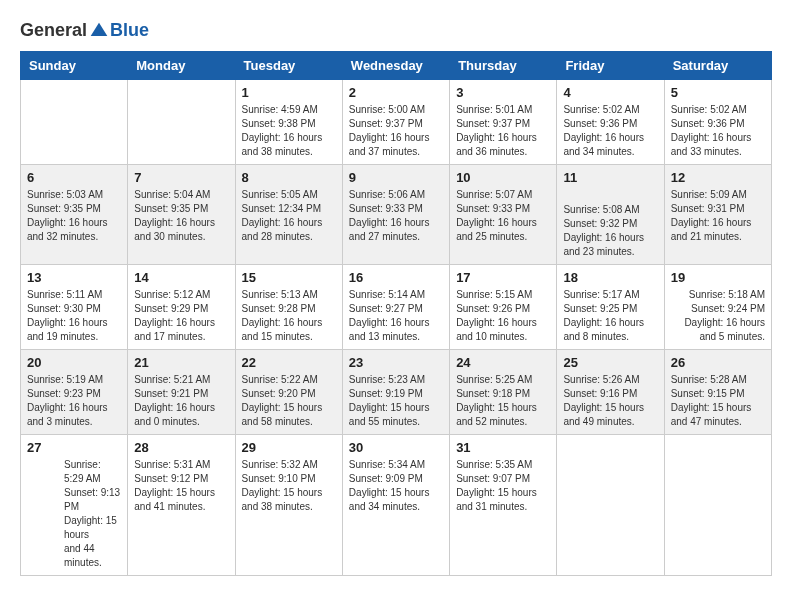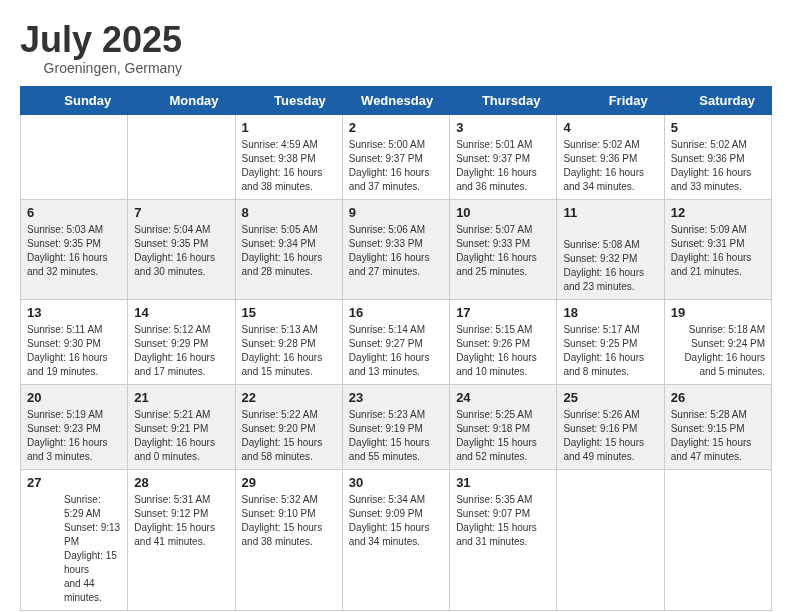--- a/index.html
+++ b/index.html
@@ -40,22 +40,22 @@
       color: #555;
     }
     .calendar {
       width: 100%;
       border-collapse: collapse;
       border: 1px solid #ccc;
     }
     .calendar th {
       background-color: #1a5fa8;
       color: #fff;
-      text-align: right;
-      padding: 6px 16px;
+      text-align: left;
+      padding: 6px 8px;
       font-size: 13px;
       border: 1px solid #1a5fa8;
     }
     .calendar td {
       vertical-align: top;
       border: 1px solid #ccc;
       padding: 5px 6px;
       width: calc(100% / 7);
       min-height: 80px;
       font-size: 11px;
@@ -85,23 +85,26 @@
       background: #f0f0f0;
     }
     .calendar tbody tr td.empty-cell {
       background: inherit;
     }
   </style>
 </head>
 <body>
 
 <div class="header">
-  <div class="title-block">
-    <div class="month-title">July 2025</div>
-    <div class="subtitle">Groeningen, Germany</div>
+  <div class="logo">
+    <span style="font-size:18px;font-weight:bold;color:#333;">General</span>
+    <svg class="logo-icon" viewBox="0 0 24 24" width="22" height="22">
+      <polygon points="12,2 22,18 2,18" fill="#1a5fa8"></polygon>
+    </svg>
+    <span style="font-size:18px;font-weight:bold;color:#1a5fa8;">Blue</span>
   </div>
 </div>
 
 <table class="calendar">
   <thead>
     <tr>
     <th>Sunday</th>
         <th>Monday</th>
         <th>Tuesday</th>
         <th>Wednesday</th>
@@ -161,21 +164,21 @@
         <td>
           <div class="day-number">7</div>
           <div class="day-detail" style="white-space: pre-line;">Sunrise: 5:04 AM
 Sunset: 9:35 PM
 Daylight: 16 hours
 and 30 minutes.</div>
         </td>
         <td>
           <div class="day-number">8</div>
           <div class="day-detail" style="white-space: pre-line;">Sunrise: 5:05 AM
-Sunset: 9:34 PM
+Sunset: 12:34 PM
 Daylight: 16 hours
 and 28 minutes.</div>
         </td>
         <td>
           <div class="day-number">9</div>
           <div class="day-detail" style="white-space: pre-line;">Sunrise: 5:06 AM
 Sunset: 9:33 PM
 Daylight: 16 hours
 and 27 minutes.</div>
         </td>

